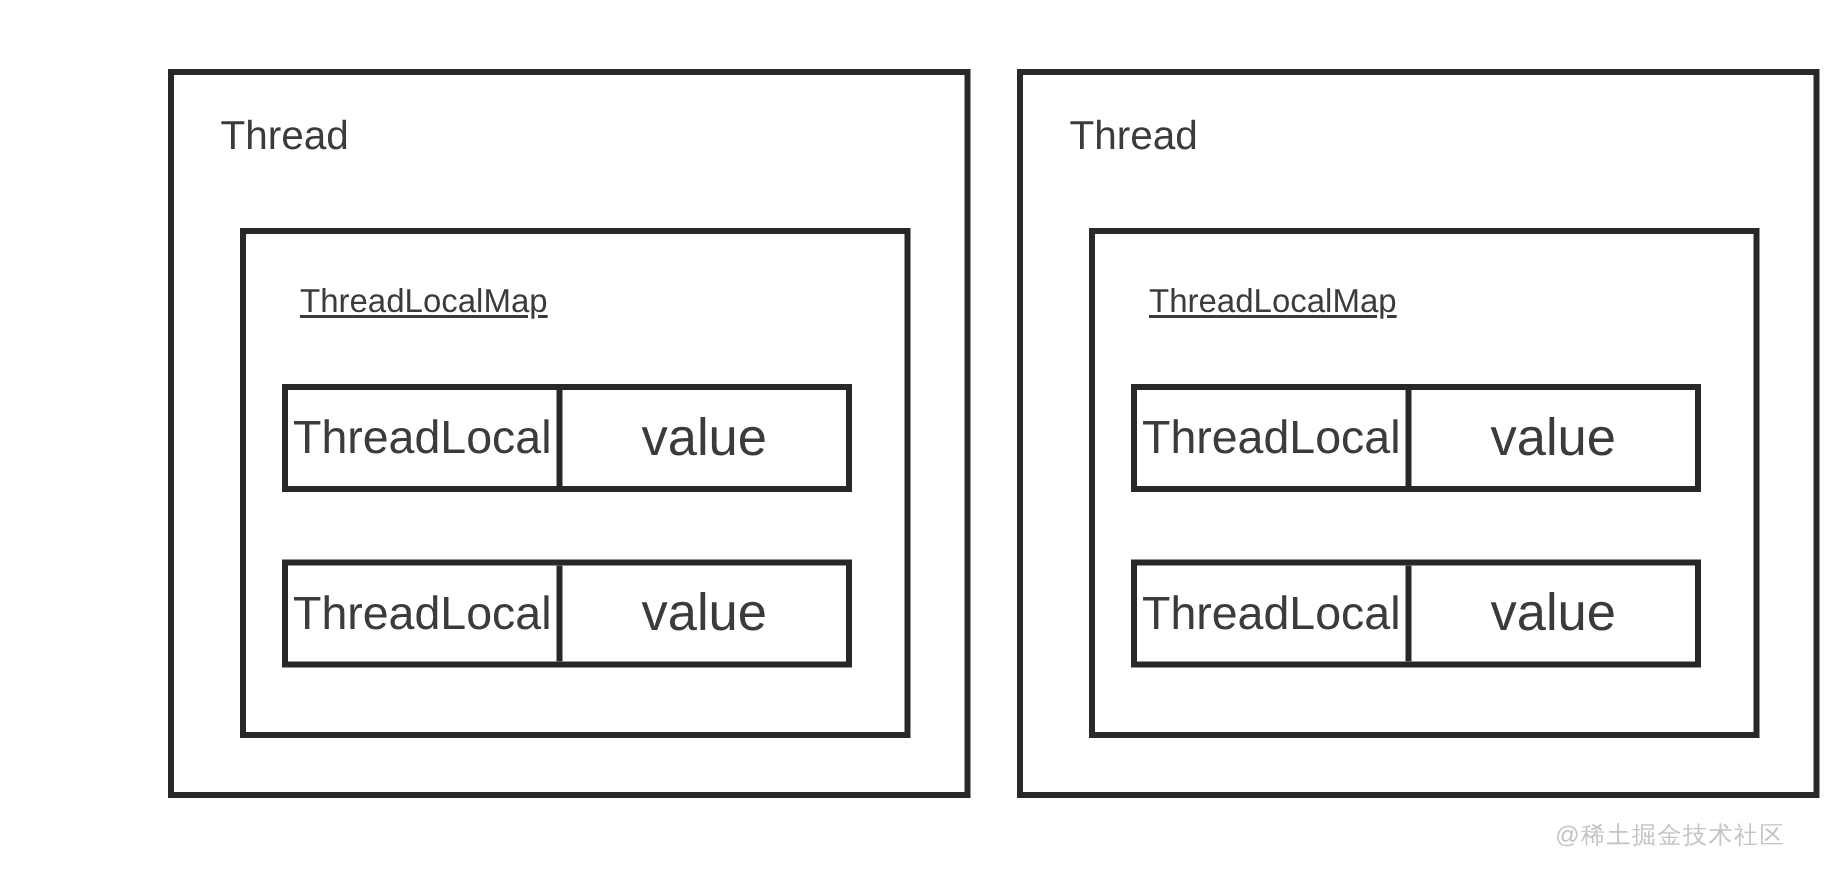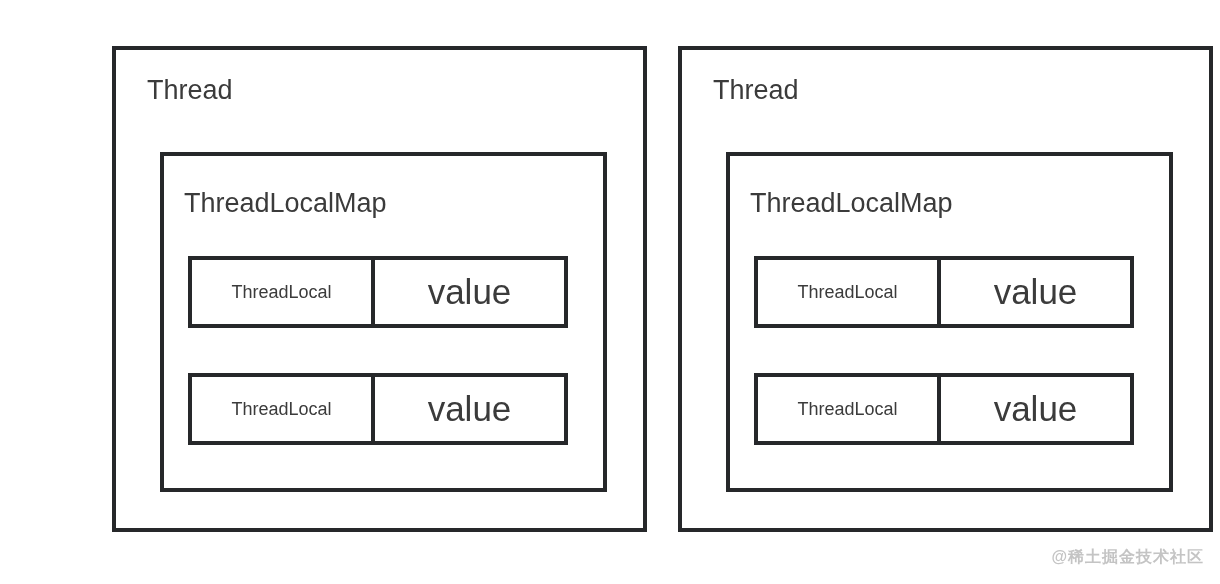--- a/index.html
+++ b/index.html
@@ -45,68 +45,68 @@
     left: 44px;
     top: 102px;
     width: 447px;
     height: 340px;
     box-sizing: border-box;
     border: 4px solid var(--border, #26282a);
     background: #ffffff;
   }
   .map-label {
     position: absolute;
-    left: 20px;
+    left: 36px;
     top: 32px;
-    font-size: 27px;
+    font-size: 22px;
     line-height: 1.15;
     color: var(--text, #3b3b3b);
     white-space: nowrap;
+    text-decoration: underline;
   }
   .entry-row {
     position: absolute;
     left: 24px;
     width: 380px;
     height: 72px;
     box-sizing: border-box;
     border: 4px solid var(--border, #26282a);
     display: flex;
     background: #ffffff;
   }
   .entry-row.r0 { top: 100px; }
   .entry-row.r1 { top: 217px; }
   .cell-key {
     box-sizing: border-box;
     width: 183px;
     border-right: 4px solid var(--border, #26282a);
     display: flex;
     align-items: center;
     justify-content: center;
-    font-size: 18px;
+    font-size: 31px;
     color: var(--text, #3b3b3b);
     white-space: nowrap;
   }
   .cell-value {
     flex: 1;
     display: flex;
     align-items: center;
     justify-content: center;
     font-size: 35px;
     color: var(--text, #3b3b3b);
     white-space: nowrap;
   }
   .watermark {
     position: absolute;
-    right: 22px;
+    right: 36px;
     bottom: 16px;
     font-size: 16px;
     letter-spacing: 1px;
     color: var(--watermark, #c4c4c4);
     white-space: nowrap;
-    font-weight: bold;
   }
 </style>
 </head>
 <body>
 
 <div class="canvas" style="--bg: #ffffff; --border: #26282a; --text: #3b3b3b; --watermark: #c4c4c4;">
 
   <div class="thread-box t0">
     <div class="thread-label">Thread</div>
     <div class="map-box">

